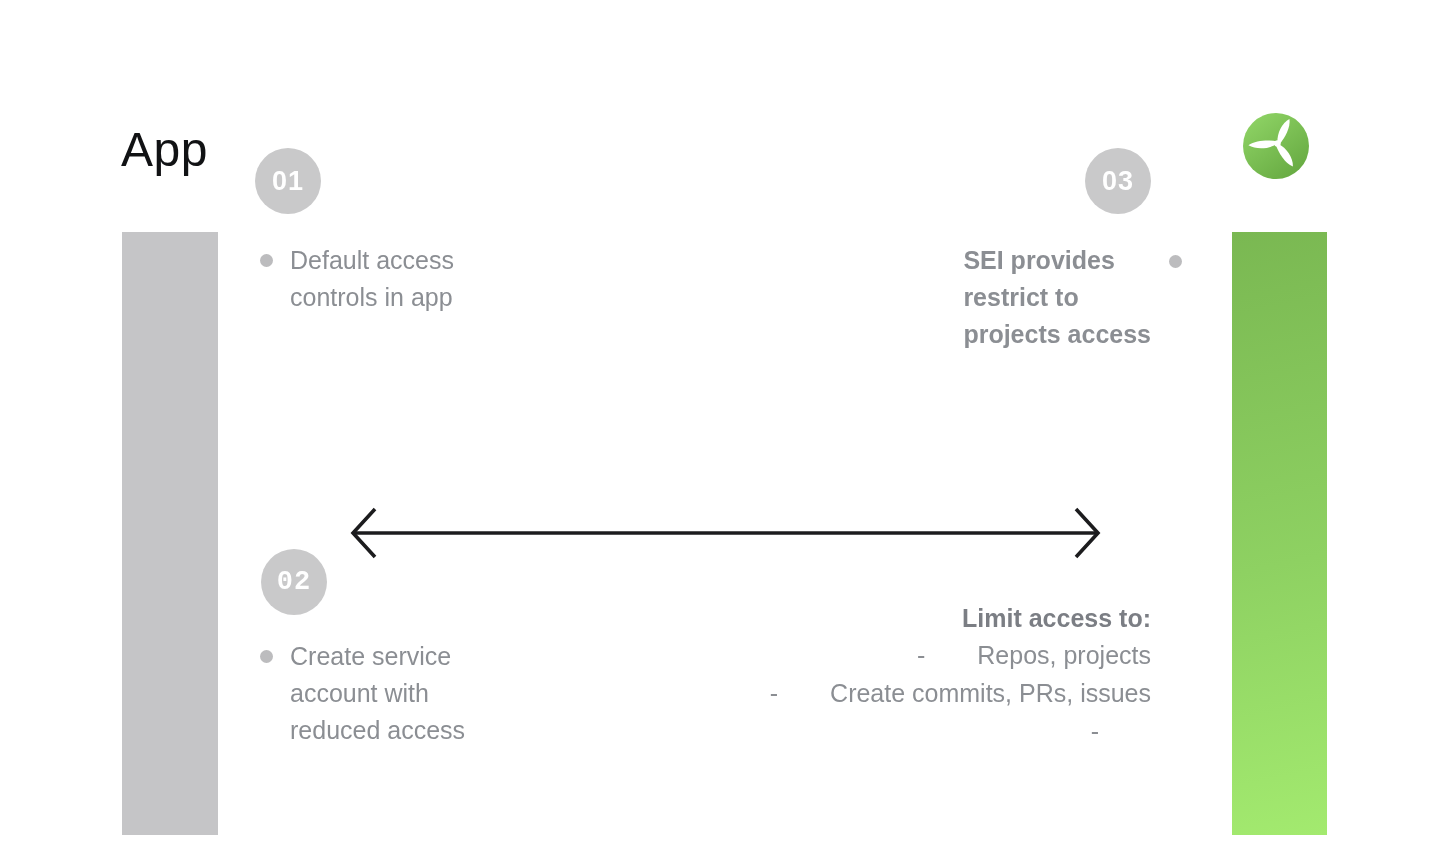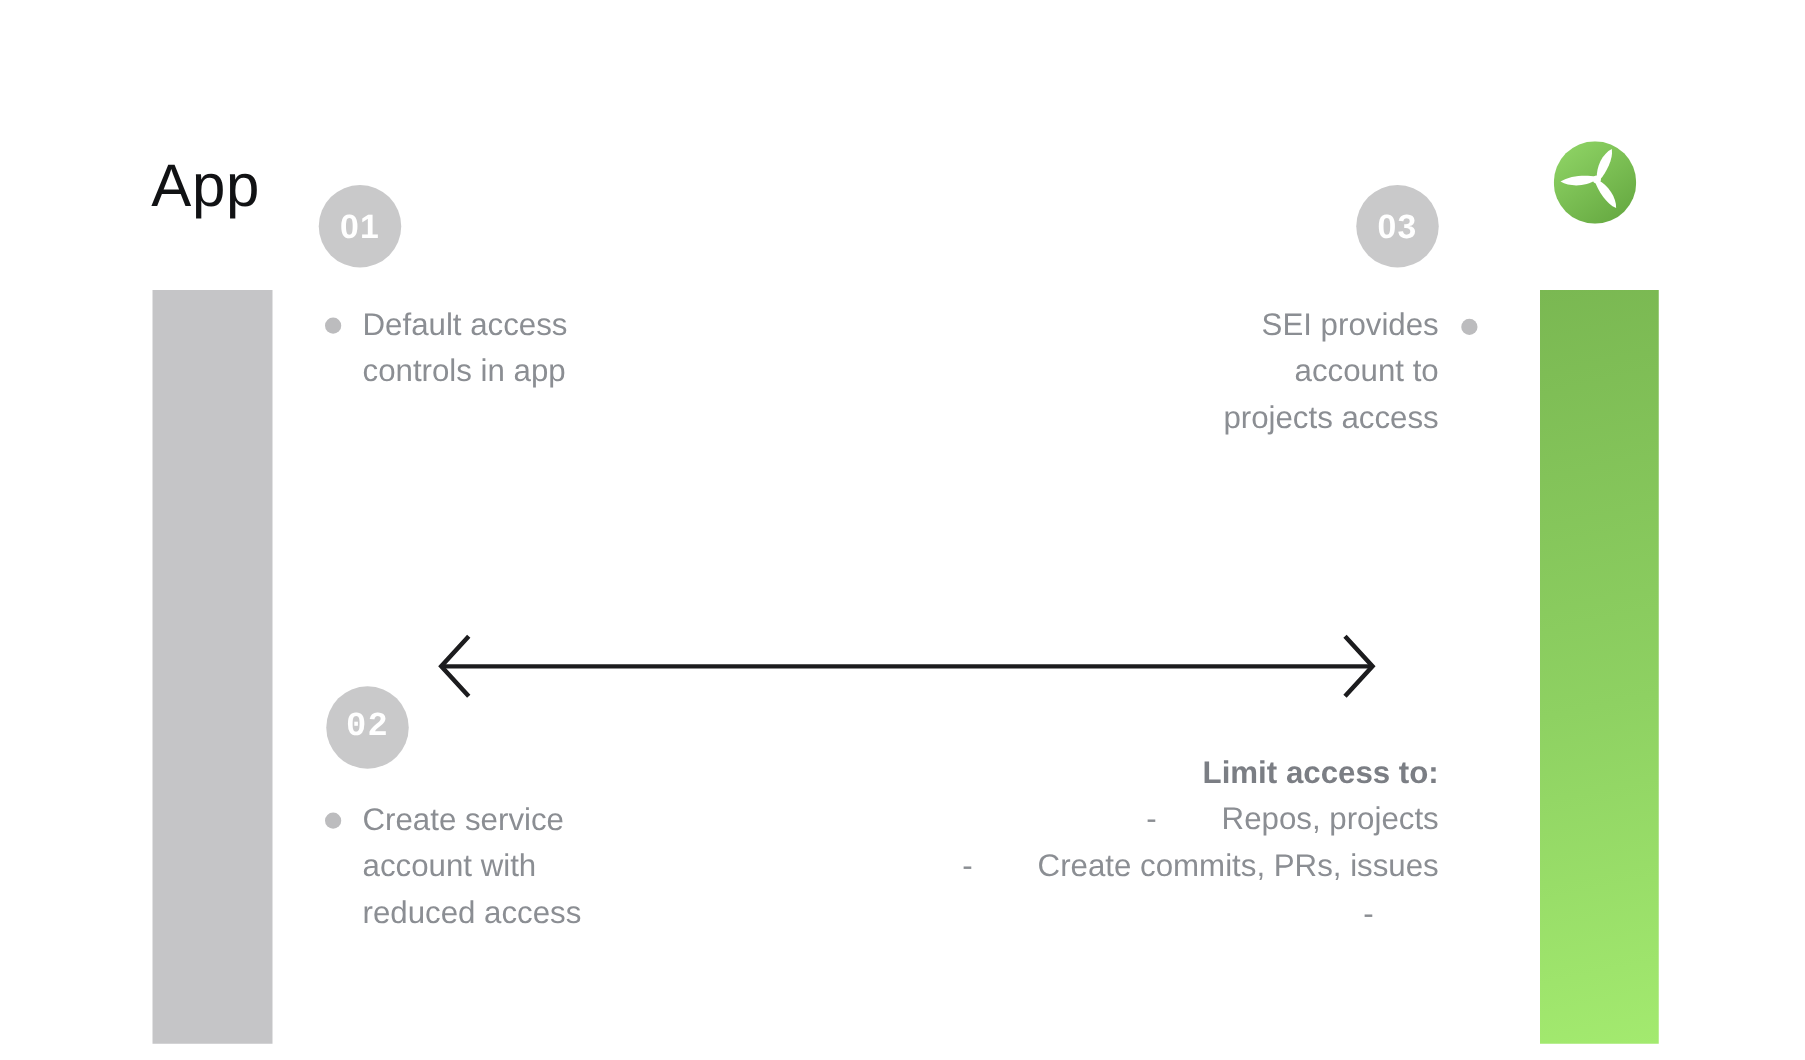--- a/index.html
+++ b/index.html
@@ -34,21 +34,21 @@
   }
   .bullet.b1{left:260px;top:254px;}
   .bullet.b2{left:260px;top:650px;}
   .bullet.b3{left:1169px;top:255px;}
   .txt{
     position:absolute;
     font-size:25px;line-height:37px;color:#8b8e93;
     white-space:nowrap;
   }
   .txt.left{text-align:left;}
-  .txt.right{text-align:right;}
+  .txt.right{font-weight:bold;}
   .txt.step1{left:290px;top:242px;}
   .txt.step2{left:290px;top:638px;}
   .txt.step3{right:293px;top:242px;}
   .arrow{position:absolute;left:344px;top:501px;}
   .limit-block{
     position:absolute;right:293px;top:600px;
     text-align:right;
   }
   .limit-heading{
     font-size:25px;line-height:36px;font-weight:700;color:#7b7e84;
@@ -115,21 +115,21 @@
     <span>reduced access</span>
   </div>
 
   <div class="txt left step1">
     <span>Default access</span><br>
     <span>controls in app</span>
   </div>
 
   <div class="txt right step3">
     <span>SEI provides</span><br>
-    <span>account to</span><br>
+    <span>restrict to</span><br>
     <span>projects access</span>
   </div>
 
   <div class="arrow">
     <svg width="760" height="64" viewBox="0 0 760 64" aria-hidden="true">
       <line x1="9" y1="32" x2="754" y2="32" stroke="#1c1c1e" stroke-width="3.4"></line>
       <path d="M31 8 L9 32 L31 56" fill="none" stroke="#1c1c1e" stroke-width="3.6"></path>
       <path d="M732 8 L754 32 L732 56" fill="none" stroke="#1c1c1e" stroke-width="3.6"></path>
     </svg>
   </div>

